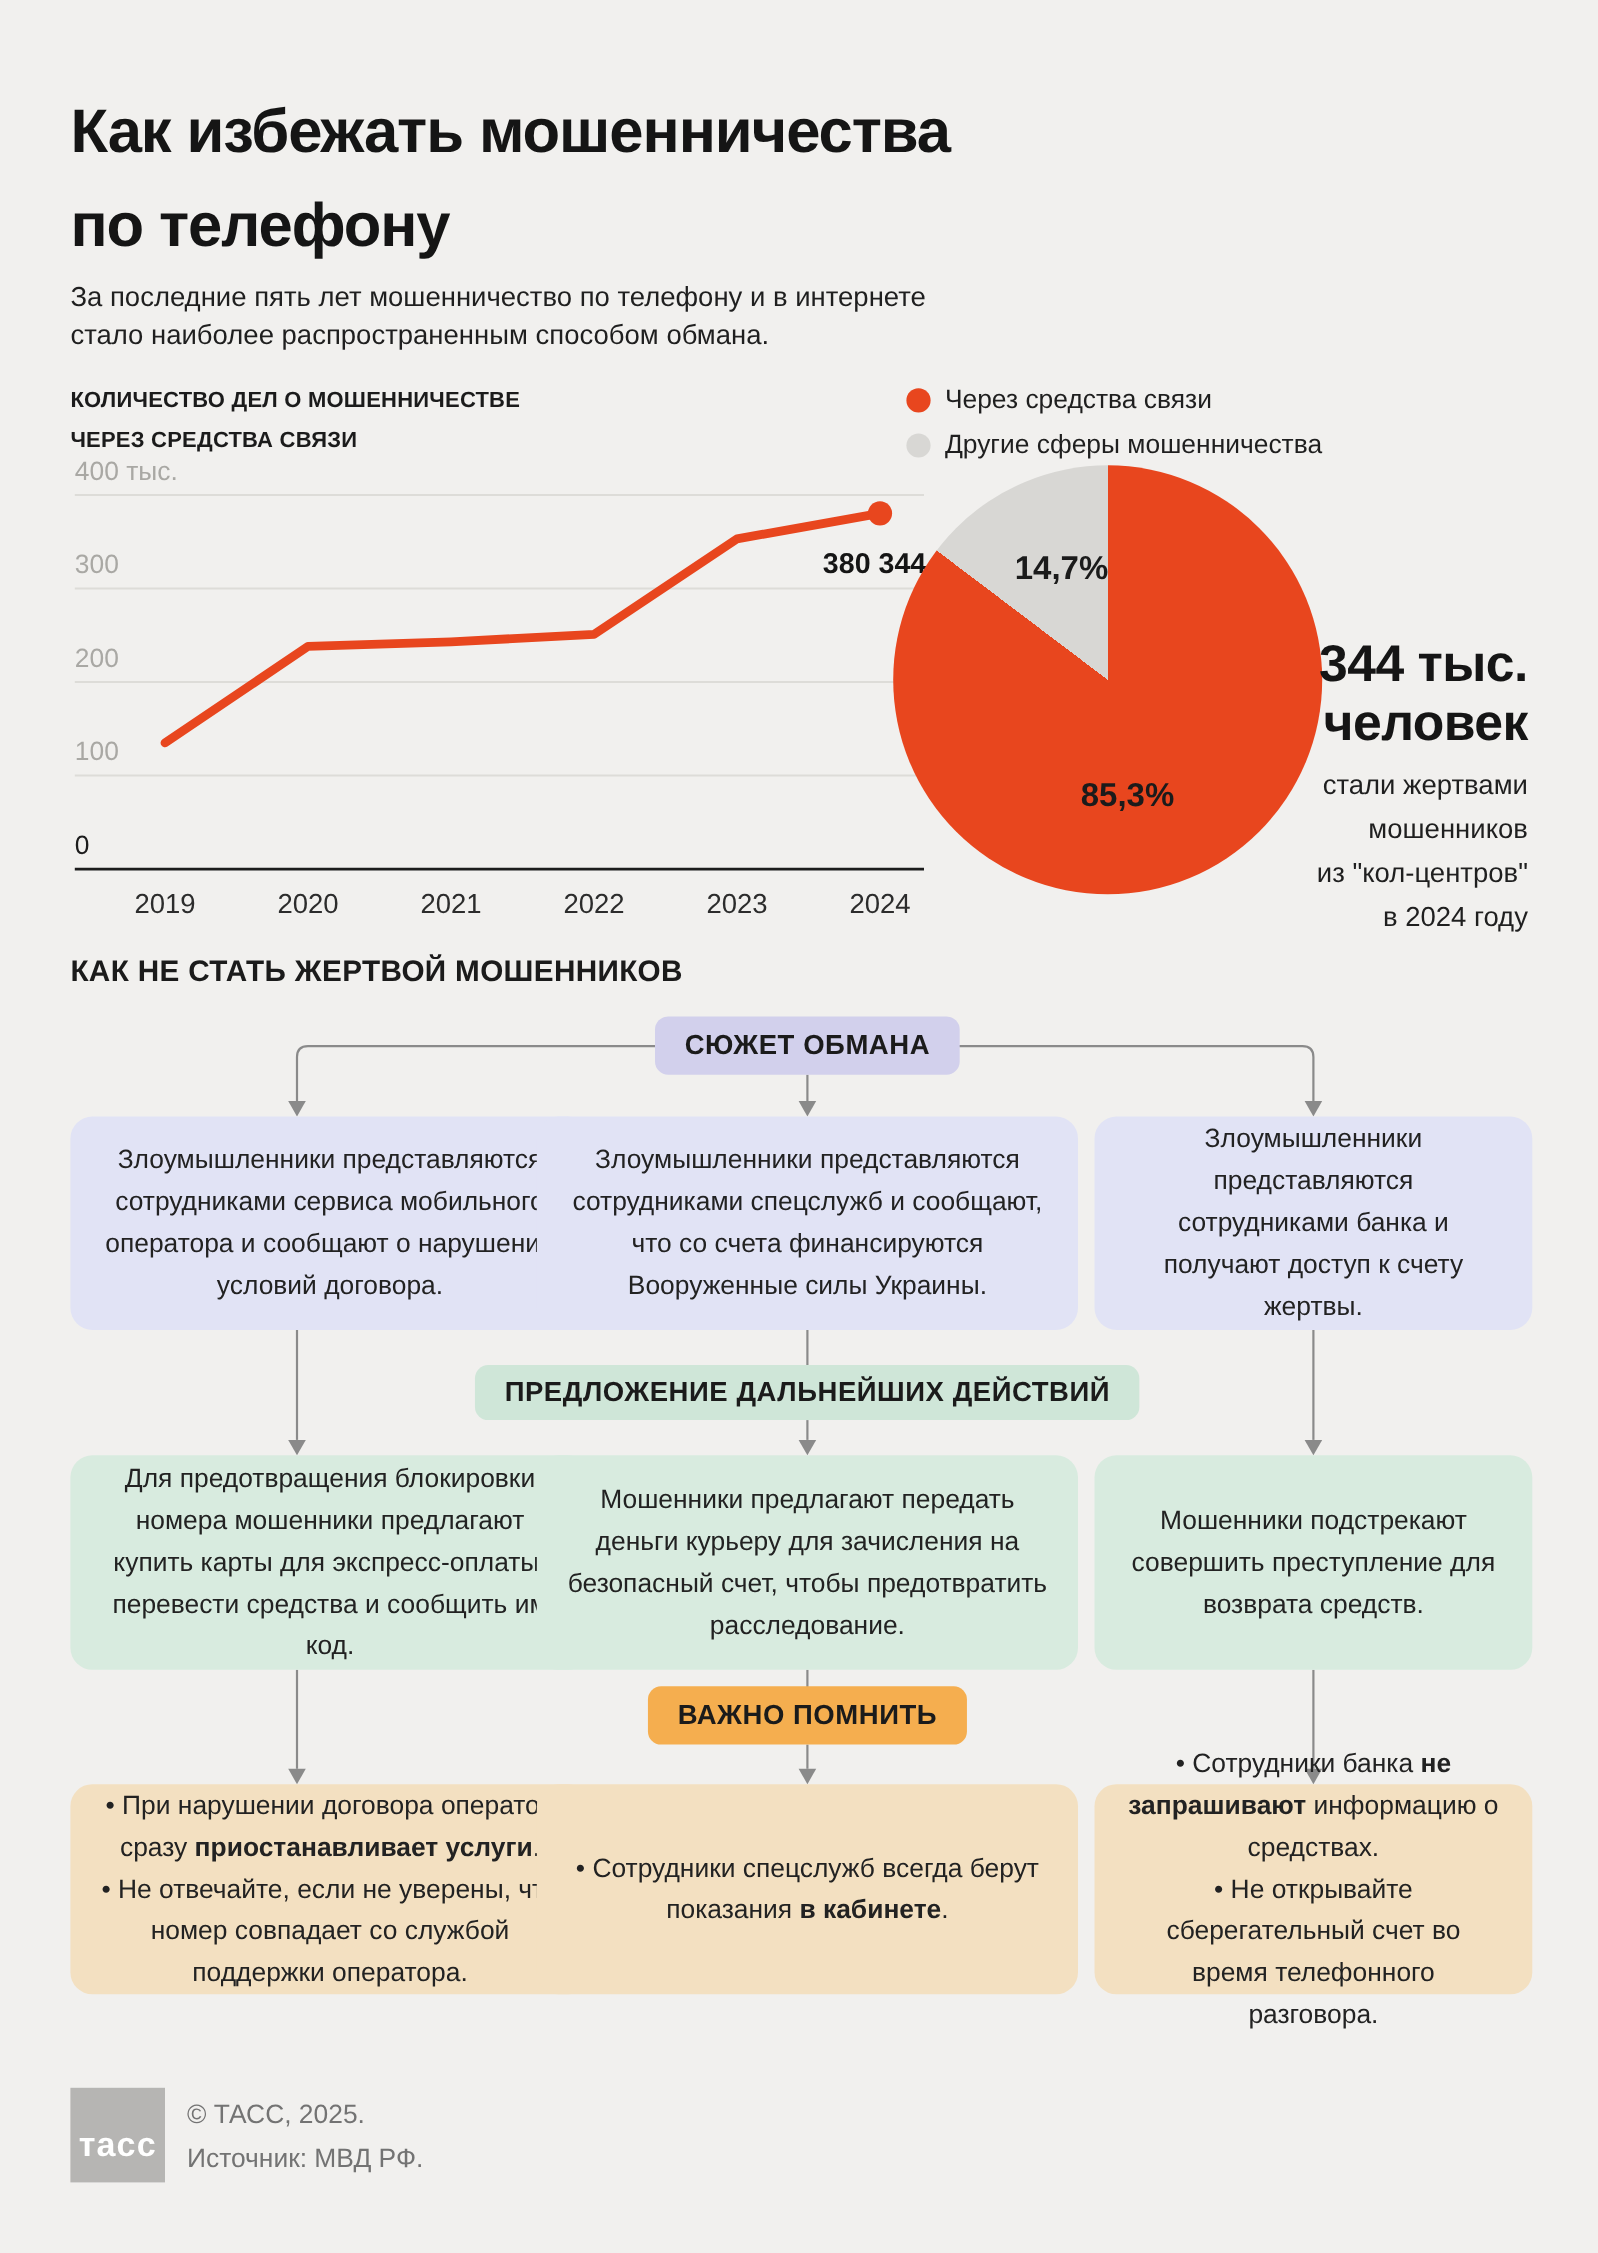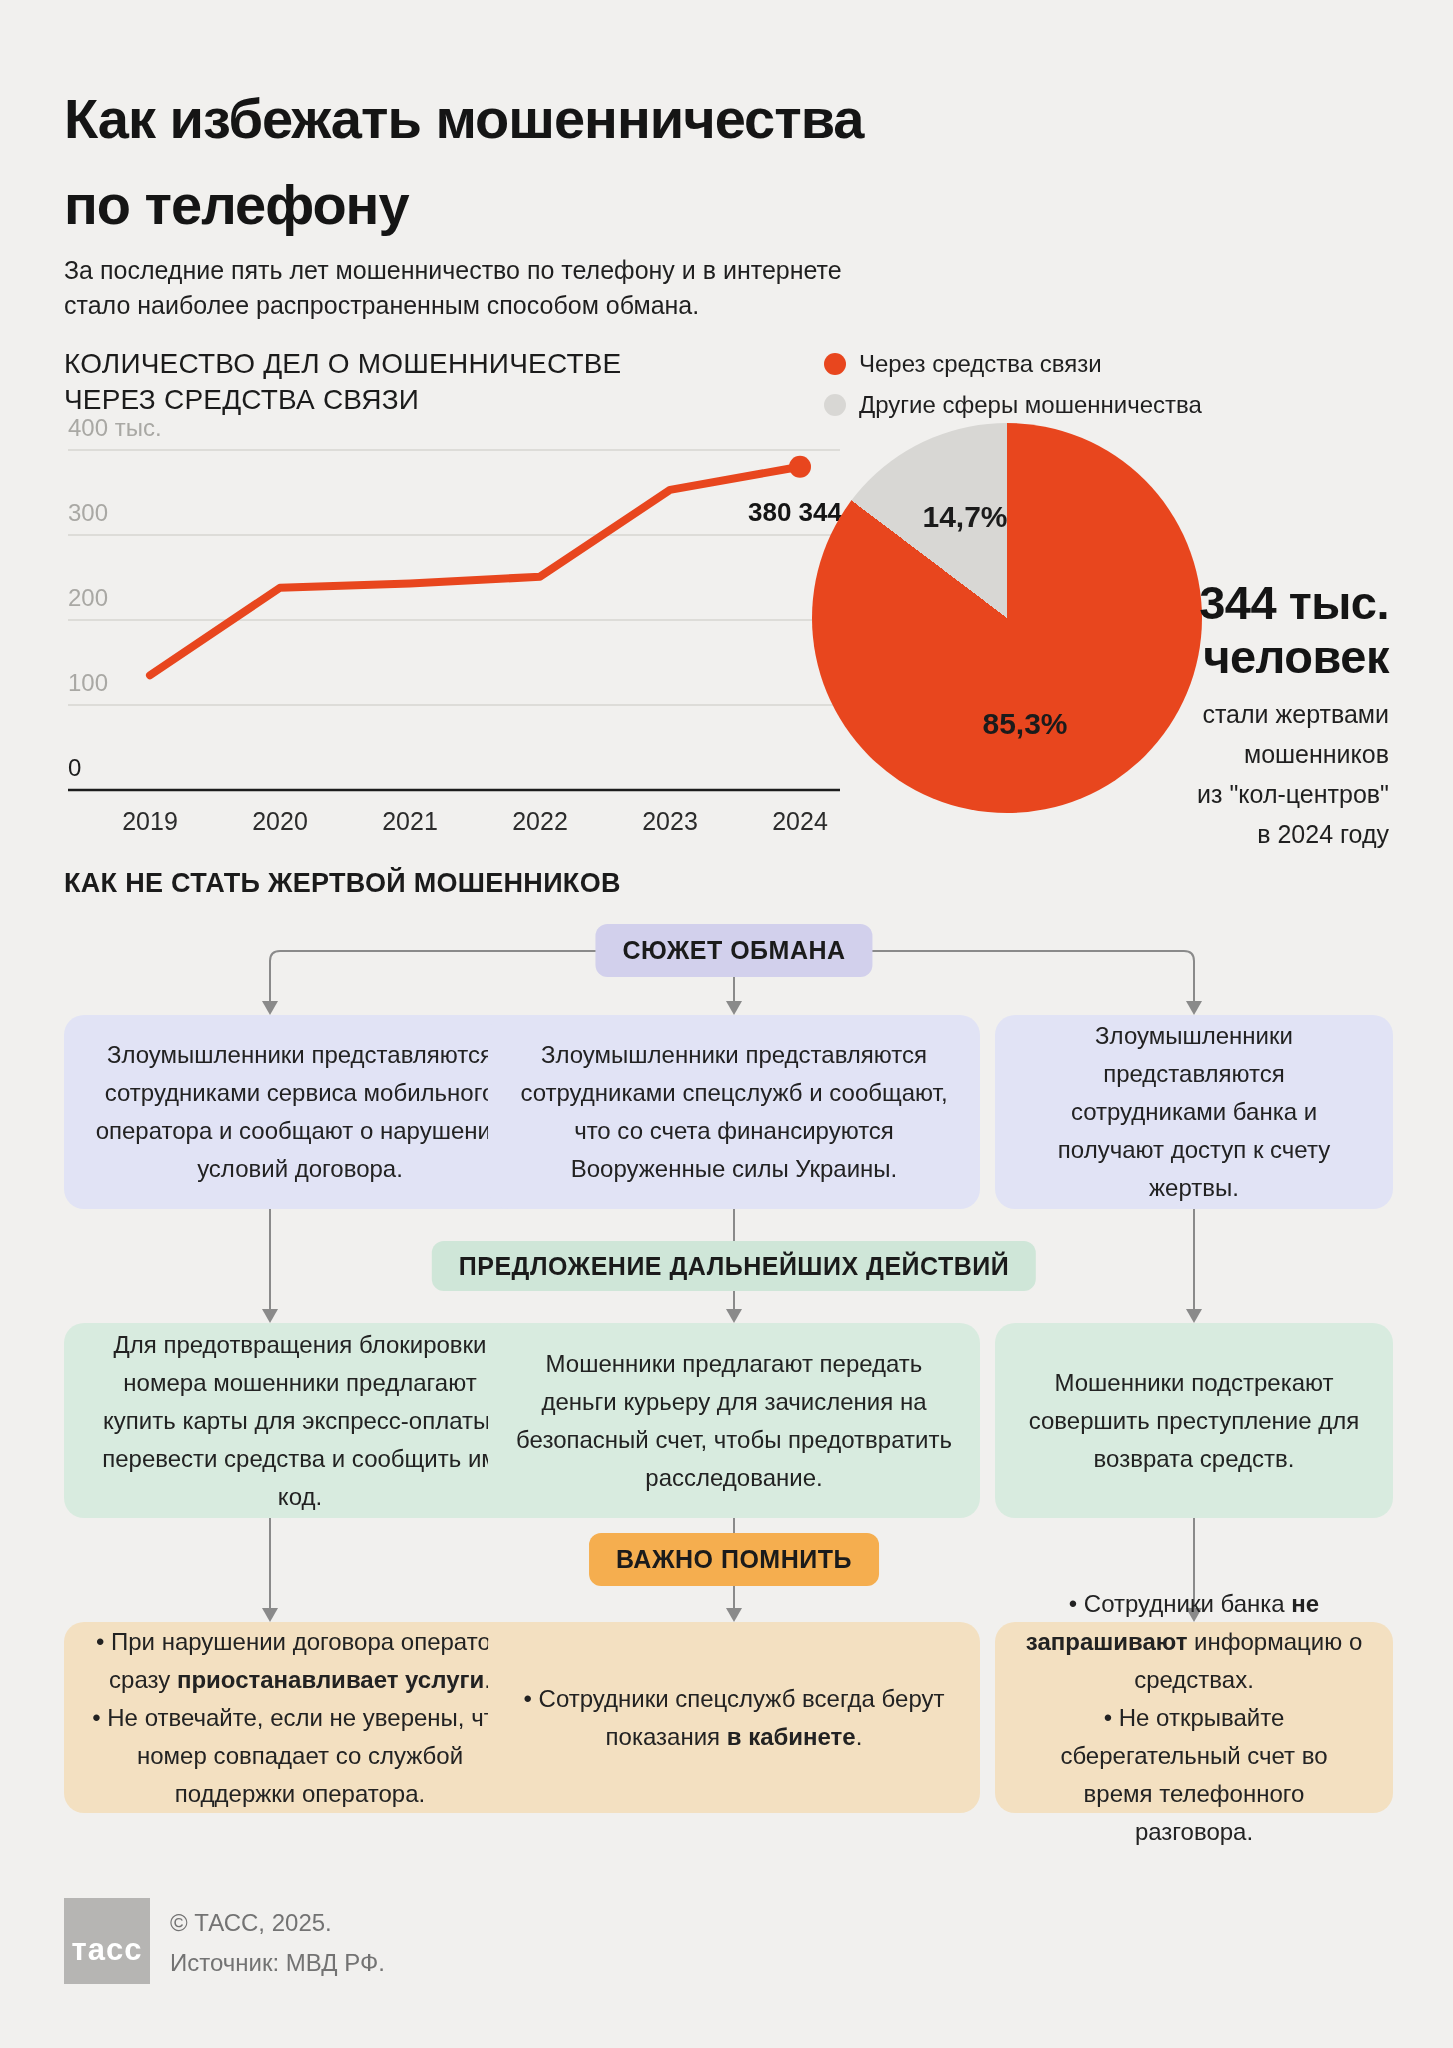--- a/index.html
+++ b/index.html
@@ -20,21 +20,21 @@
     letter-spacing:-1px;color:#151515;
   }
   .page-subtitle{
     position:absolute;left:64px;top:228px;
     font-size:25px;line-height:35px;color:#1f1f1f;
   }
 
   
   .chart-heading{
     position:absolute;left:64px;top:346px;
-    font-size:28px;line-height:36px;font-weight:400;
+    font-size:20px;line-height:36px;font-weight:700;
     letter-spacing:0.2px;color:#1b1b1b;text-transform:uppercase;
   }
   .legend{position:absolute;left:824px;top:350px;}
   .legend-item{display:flex;align-items:center;margin-bottom:13px;}
   .legend-dot{width:22px;height:22px;border-radius:50%;margin-right:13px;flex:0 0 auto;}
   .legend-label{font-size:24px;color:#1f1f1f;}
 
   #linechart{position:absolute;left:40px;top:400px;}
   #linechart text{font-family:"Liberation Sans", sans-serif;}
   .gridline{stroke:#dddcd8;stroke-width:2;}

